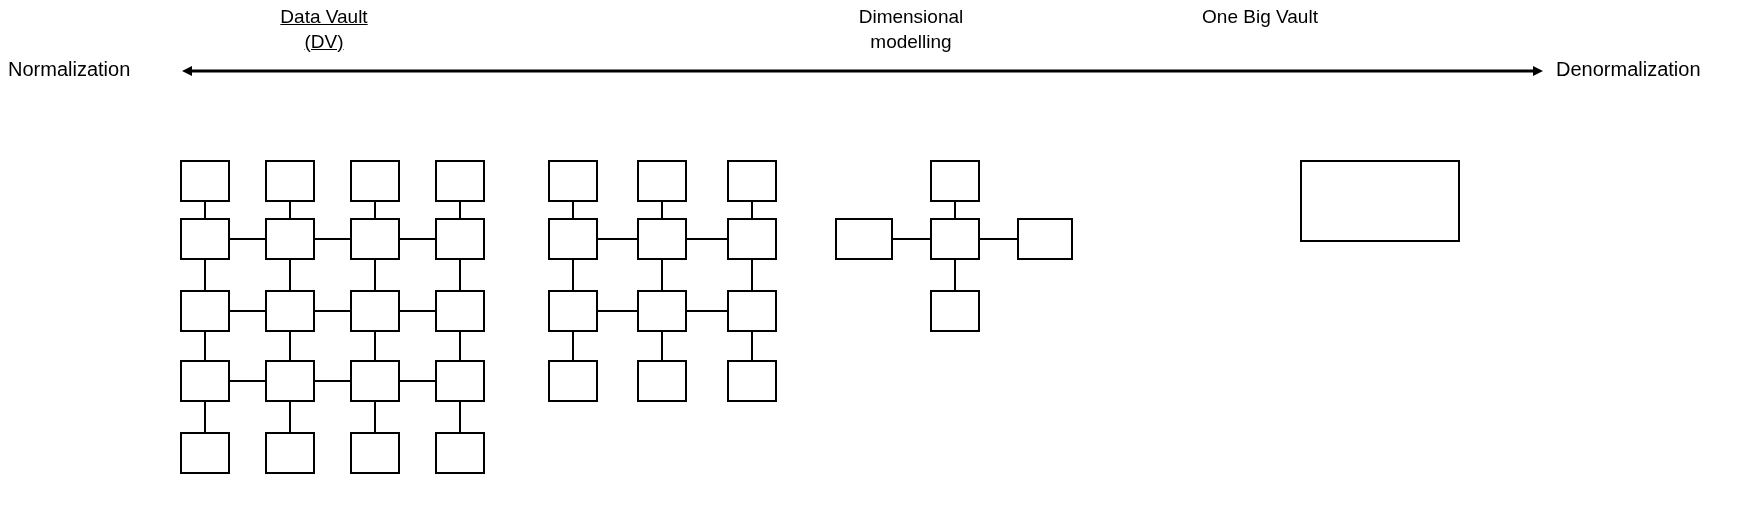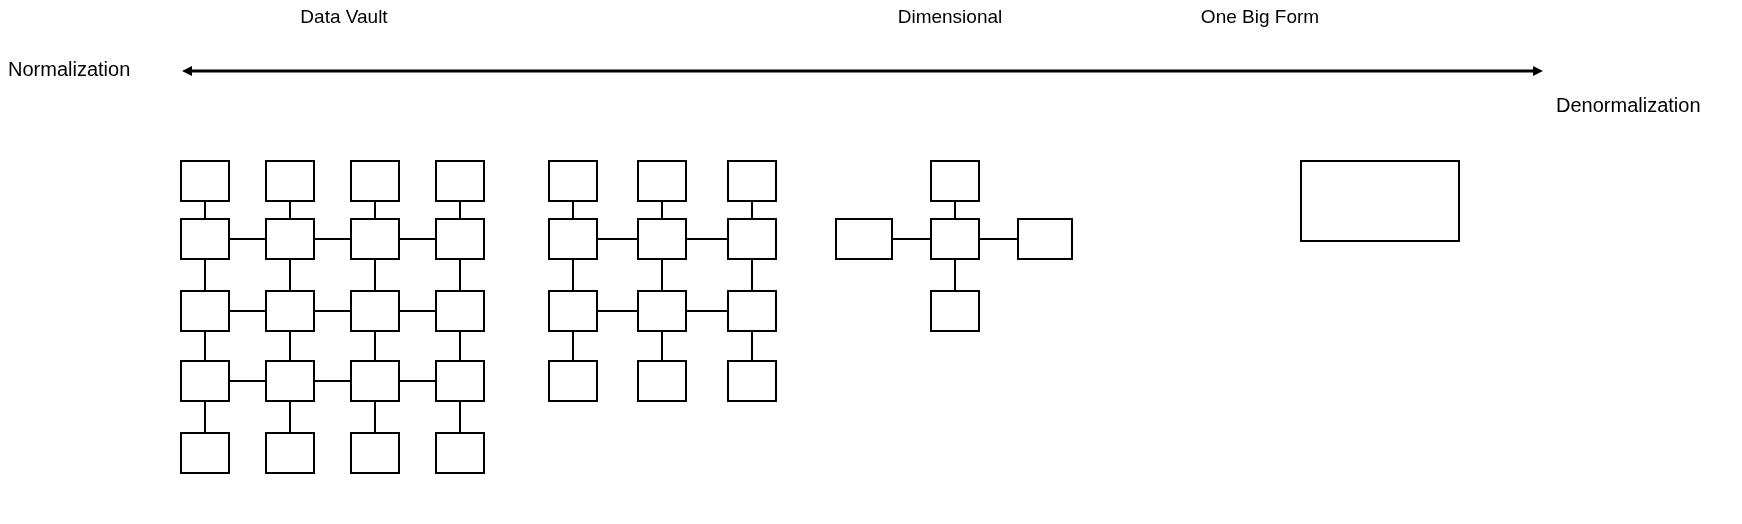--- a/index.html
+++ b/index.html
@@ -21,36 +21,36 @@
   }
   
   .axis-end-label {
     position: absolute;
     font-size: 20px;
     line-height: 22px;
     color: #000000;
     white-space: nowrap;
   }
   #label-normalization { left: 8px;  top: 58px; }
-  #label-denormalization { left: 1556px; top: 58px; margin-top: 36px; }
+  #label-denormalization { left: 1556px; top: 58px; }
 
   .approach-label {
     position: absolute;
     font-size: 19px;
     line-height: 25px;
     text-align: center;
     color: #000000;
     white-space: nowrap;
   }
   .approach-label .l1 { display: block; }
   .approach-label .l2 { display: block; }
 
-  #approach-label-0 { left: 214px;  top: 4px;  width: 260px; }
+  #approach-label-0 { left: 194px;  top: 4px;  width: 260px; text-decoration: underline; }
   #approach-label-1 { left: 545px;  top: 4px;  width: 250px; }
-  #approach-label-2 { left: 820px;  top: 4px;  width: 260px; text-align: center; }
+  #approach-label-2 { left: 781px;  top: 4px;  width: 260px; text-align: center; }
   #approach-label-3 { left: 1110px; top: 4px;  width: 300px; }
 
   #spectrum-arrow {
     position: absolute;
     left: 0; top: 0;
     width: 1742px; height: 524px;
     pointer-events: none;
   }
 
   
@@ -80,29 +80,31 @@
 <body>
 
 <div id="canvas">
 
   <div class="axis-end-label" id="label-normalization">Normalization</div>
 
   <div class="axis-end-label" id="label-denormalization">Denormalization</div>
 
   <div class="approach-label" id="approach-label-0">
     <span class="l1">Data Vault</span>
+    <span class="l2">(DV)</span>
   </div>
 
 
   <div class="approach-label" id="approach-label-2">
     <span class="l1">Dimensional</span>
+    <span class="l2">modelling</span>
   </div>
 
   <div class="approach-label" id="approach-label-3">
-    <span class="l1">One Big Form</span>
+    <span class="l1">One Big Vault</span>
   </div>
 
   <svg id="spectrum-arrow" viewBox="0 0 1742 524">
     <defs>
       <marker id="ah-left" markerWidth="12" markerHeight="12" refX="10" refY="5" orient="auto" markerUnits="userSpaceOnUse">
         <path d="M10,0 L10,10 L0,5 z" fill="#000000"></path>
       </marker>
       <marker id="ah-right" markerWidth="12" markerHeight="12" refX="2" refY="5" orient="auto" markerUnits="userSpaceOnUse">
         <path d="M2,0 L2,10 L12,5 z" fill="#000000"></path>
       </marker>

